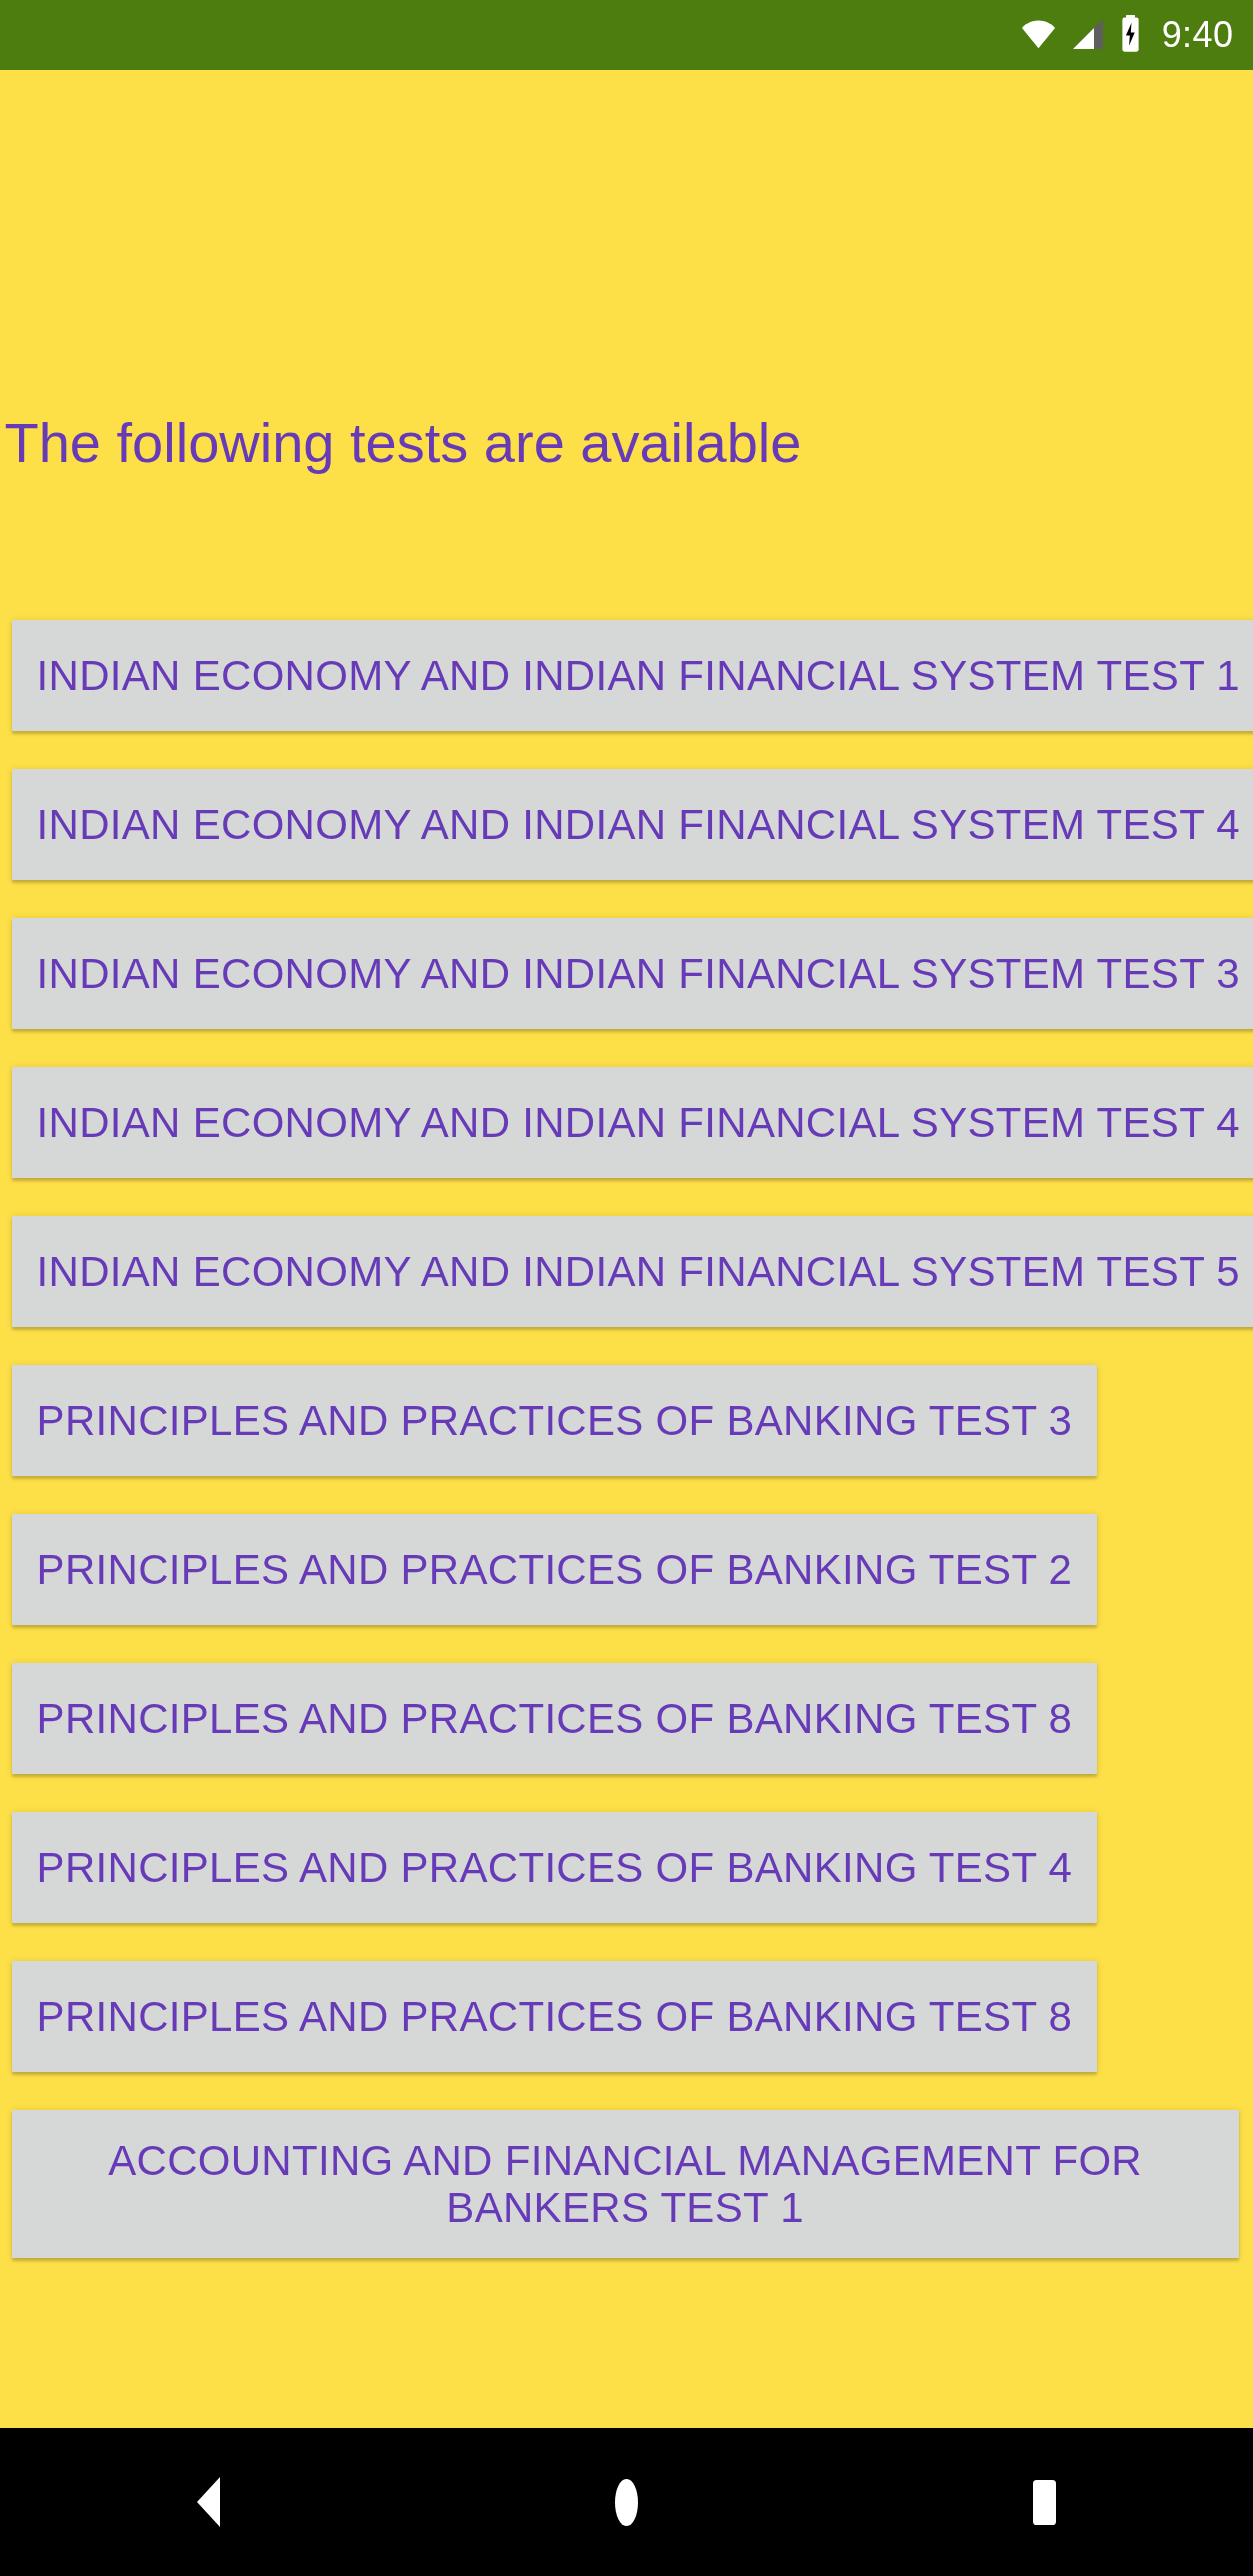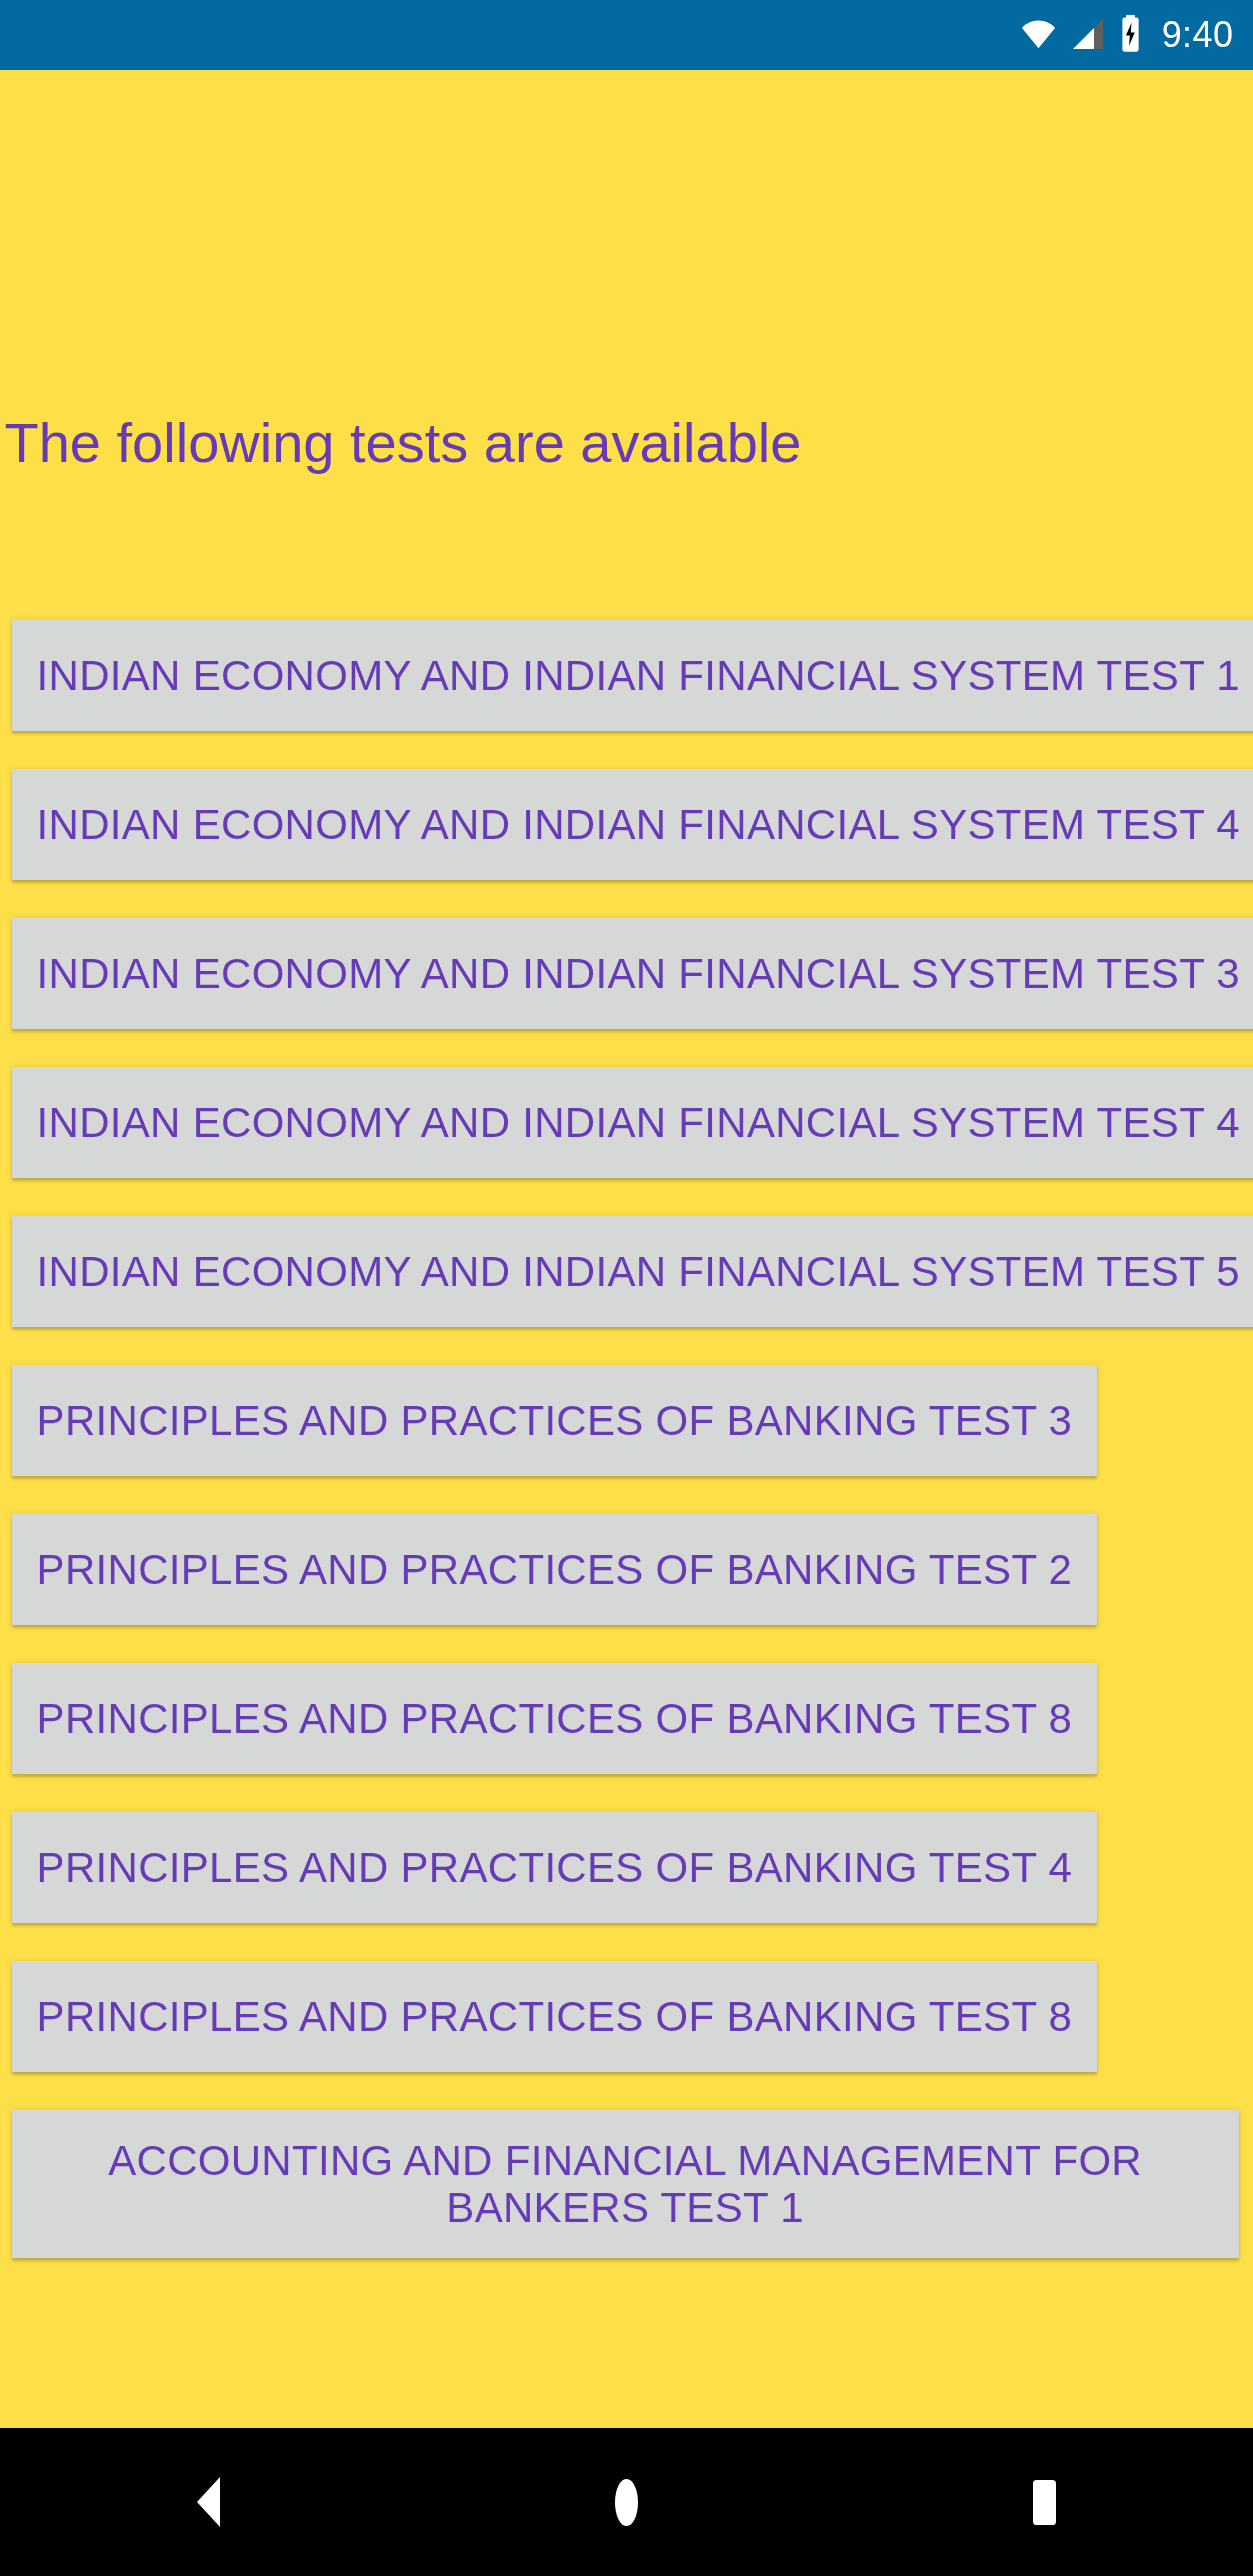--- a/index.html
+++ b/index.html
@@ -14,21 +14,21 @@
     overflow: hidden;
     position: relative;
   }
 
   
   #status-bar {
     position: absolute;
     top: 0; left: 0;
     width: 1253px;
     height: 70px;
-    background: #0369a1;
+    background: #4d7c0f;
     display: flex;
     align-items: center;
     justify-content: flex-end;
     box-sizing: border-box;
     padding-right: 19.7px;
   }
   #status-bar .icons {
     display: flex;
     align-items: center;
     gap: 12.5px;

